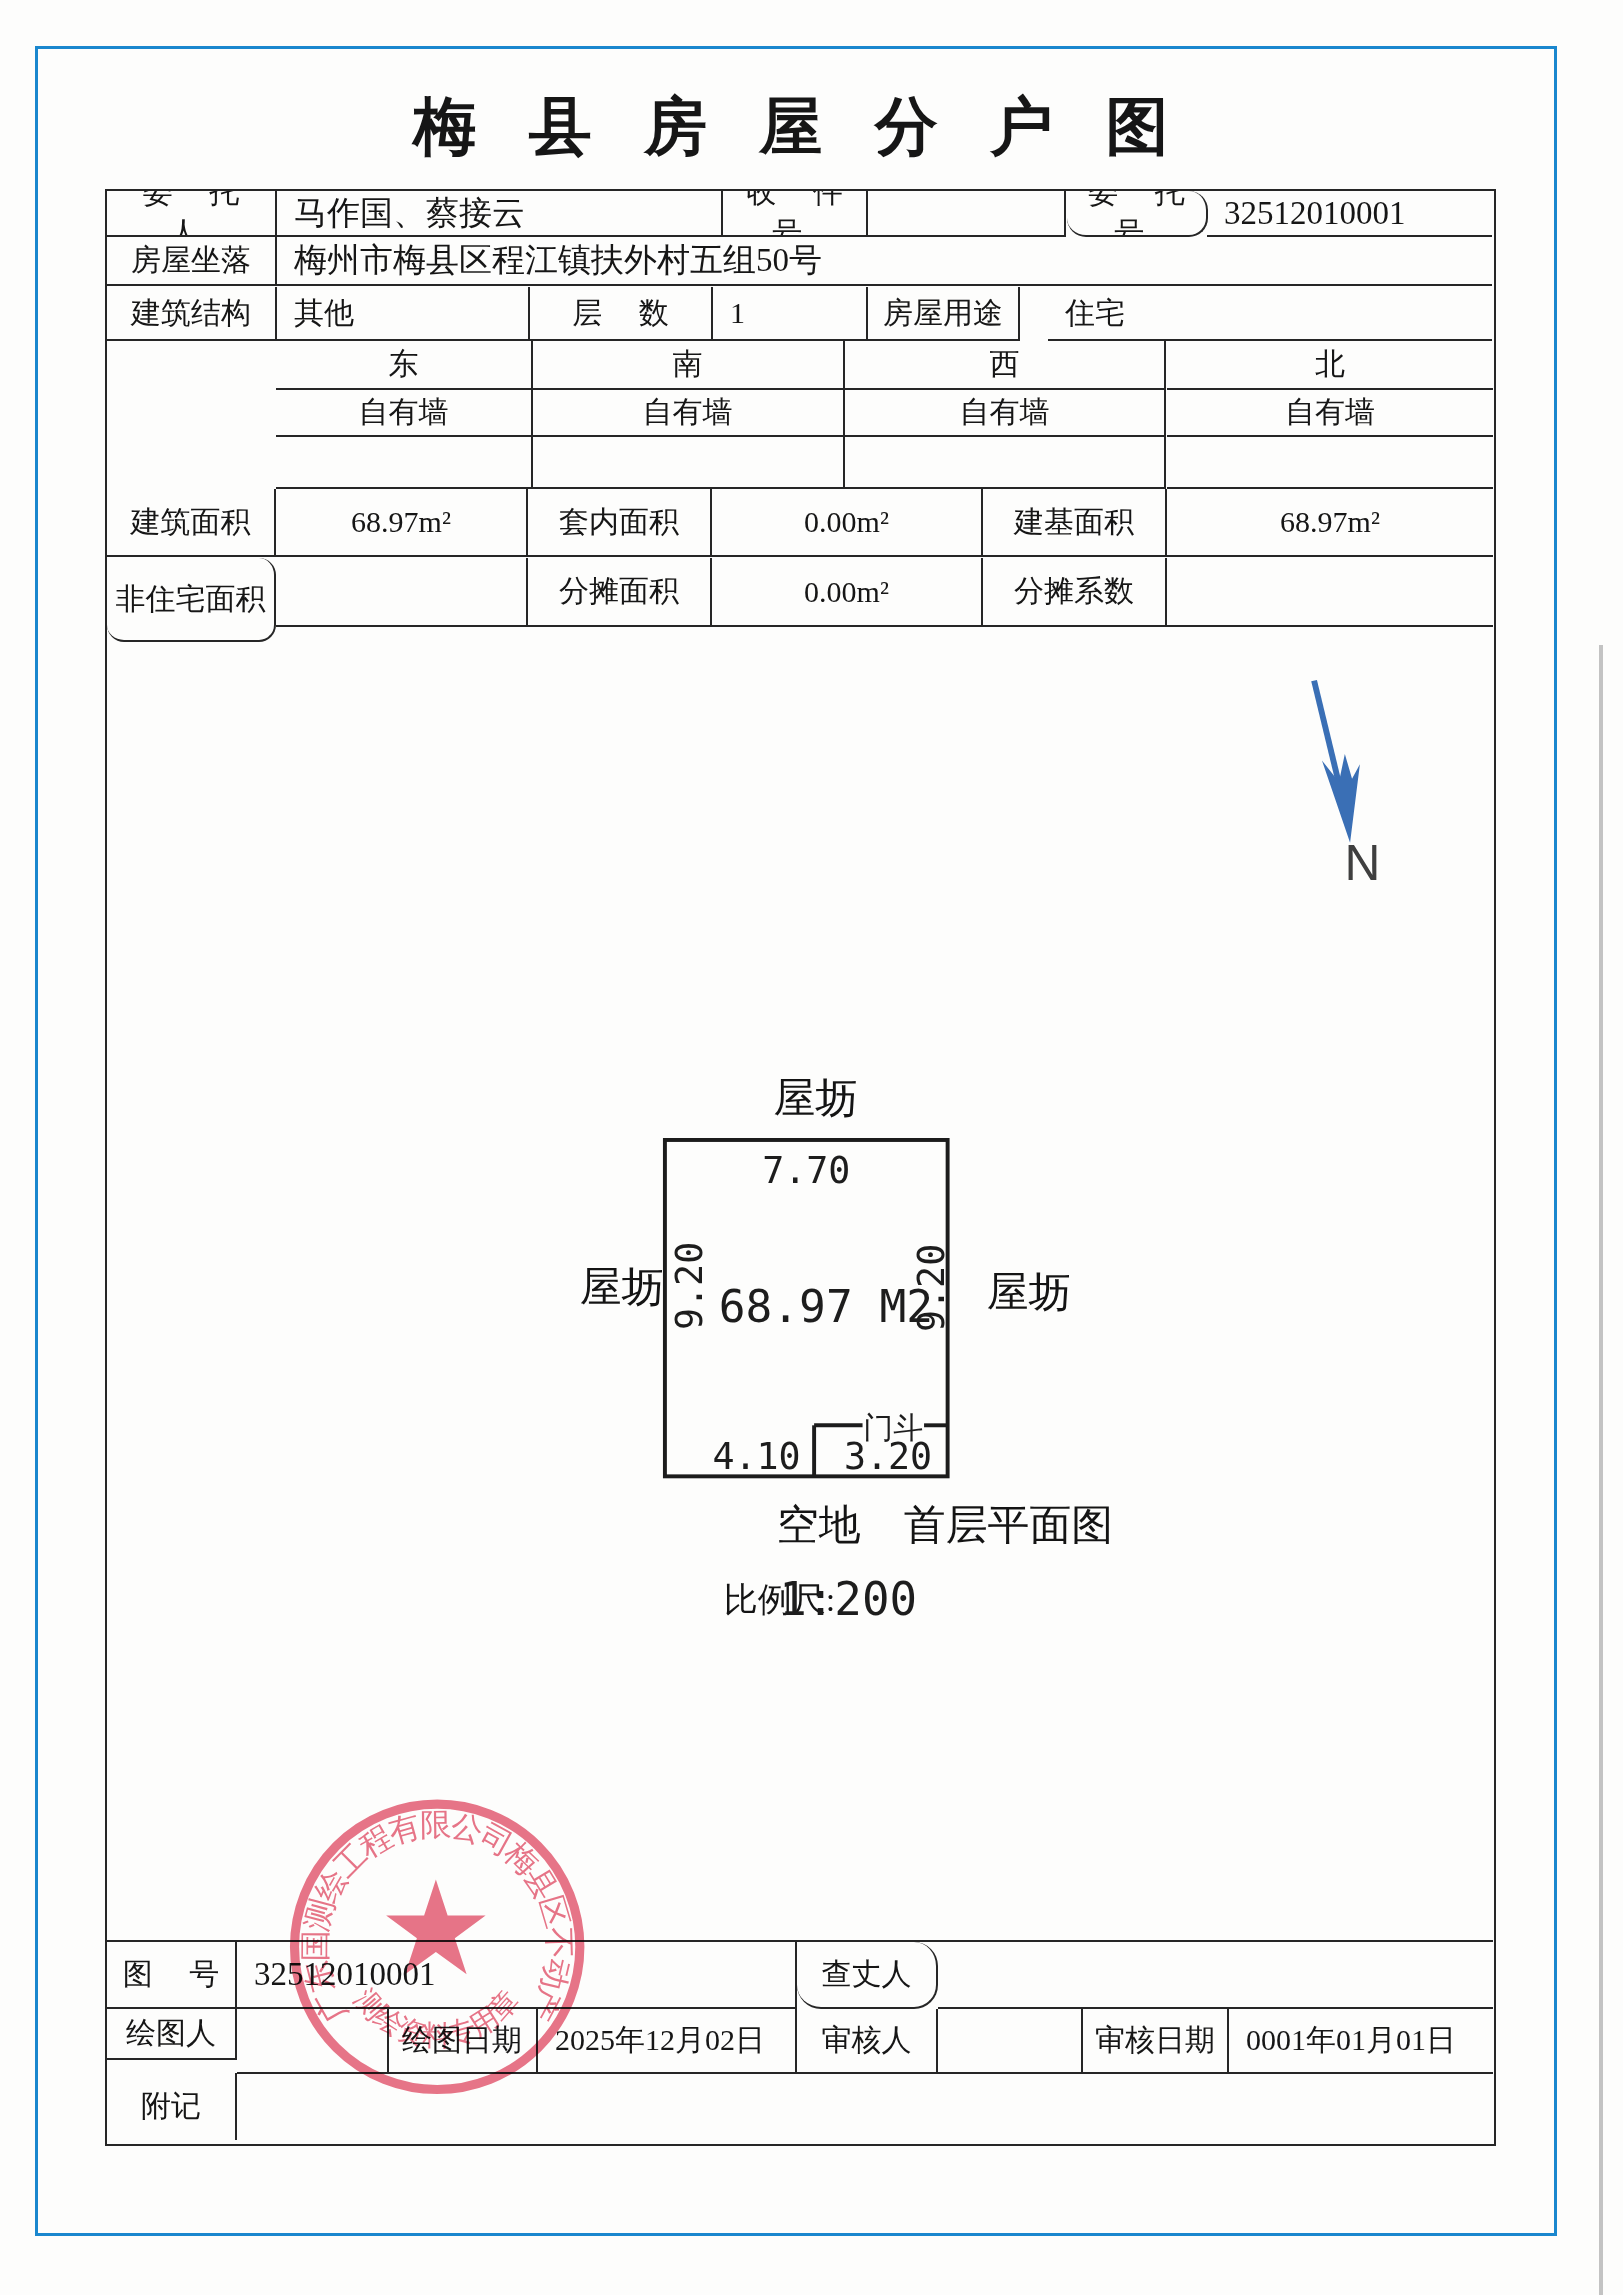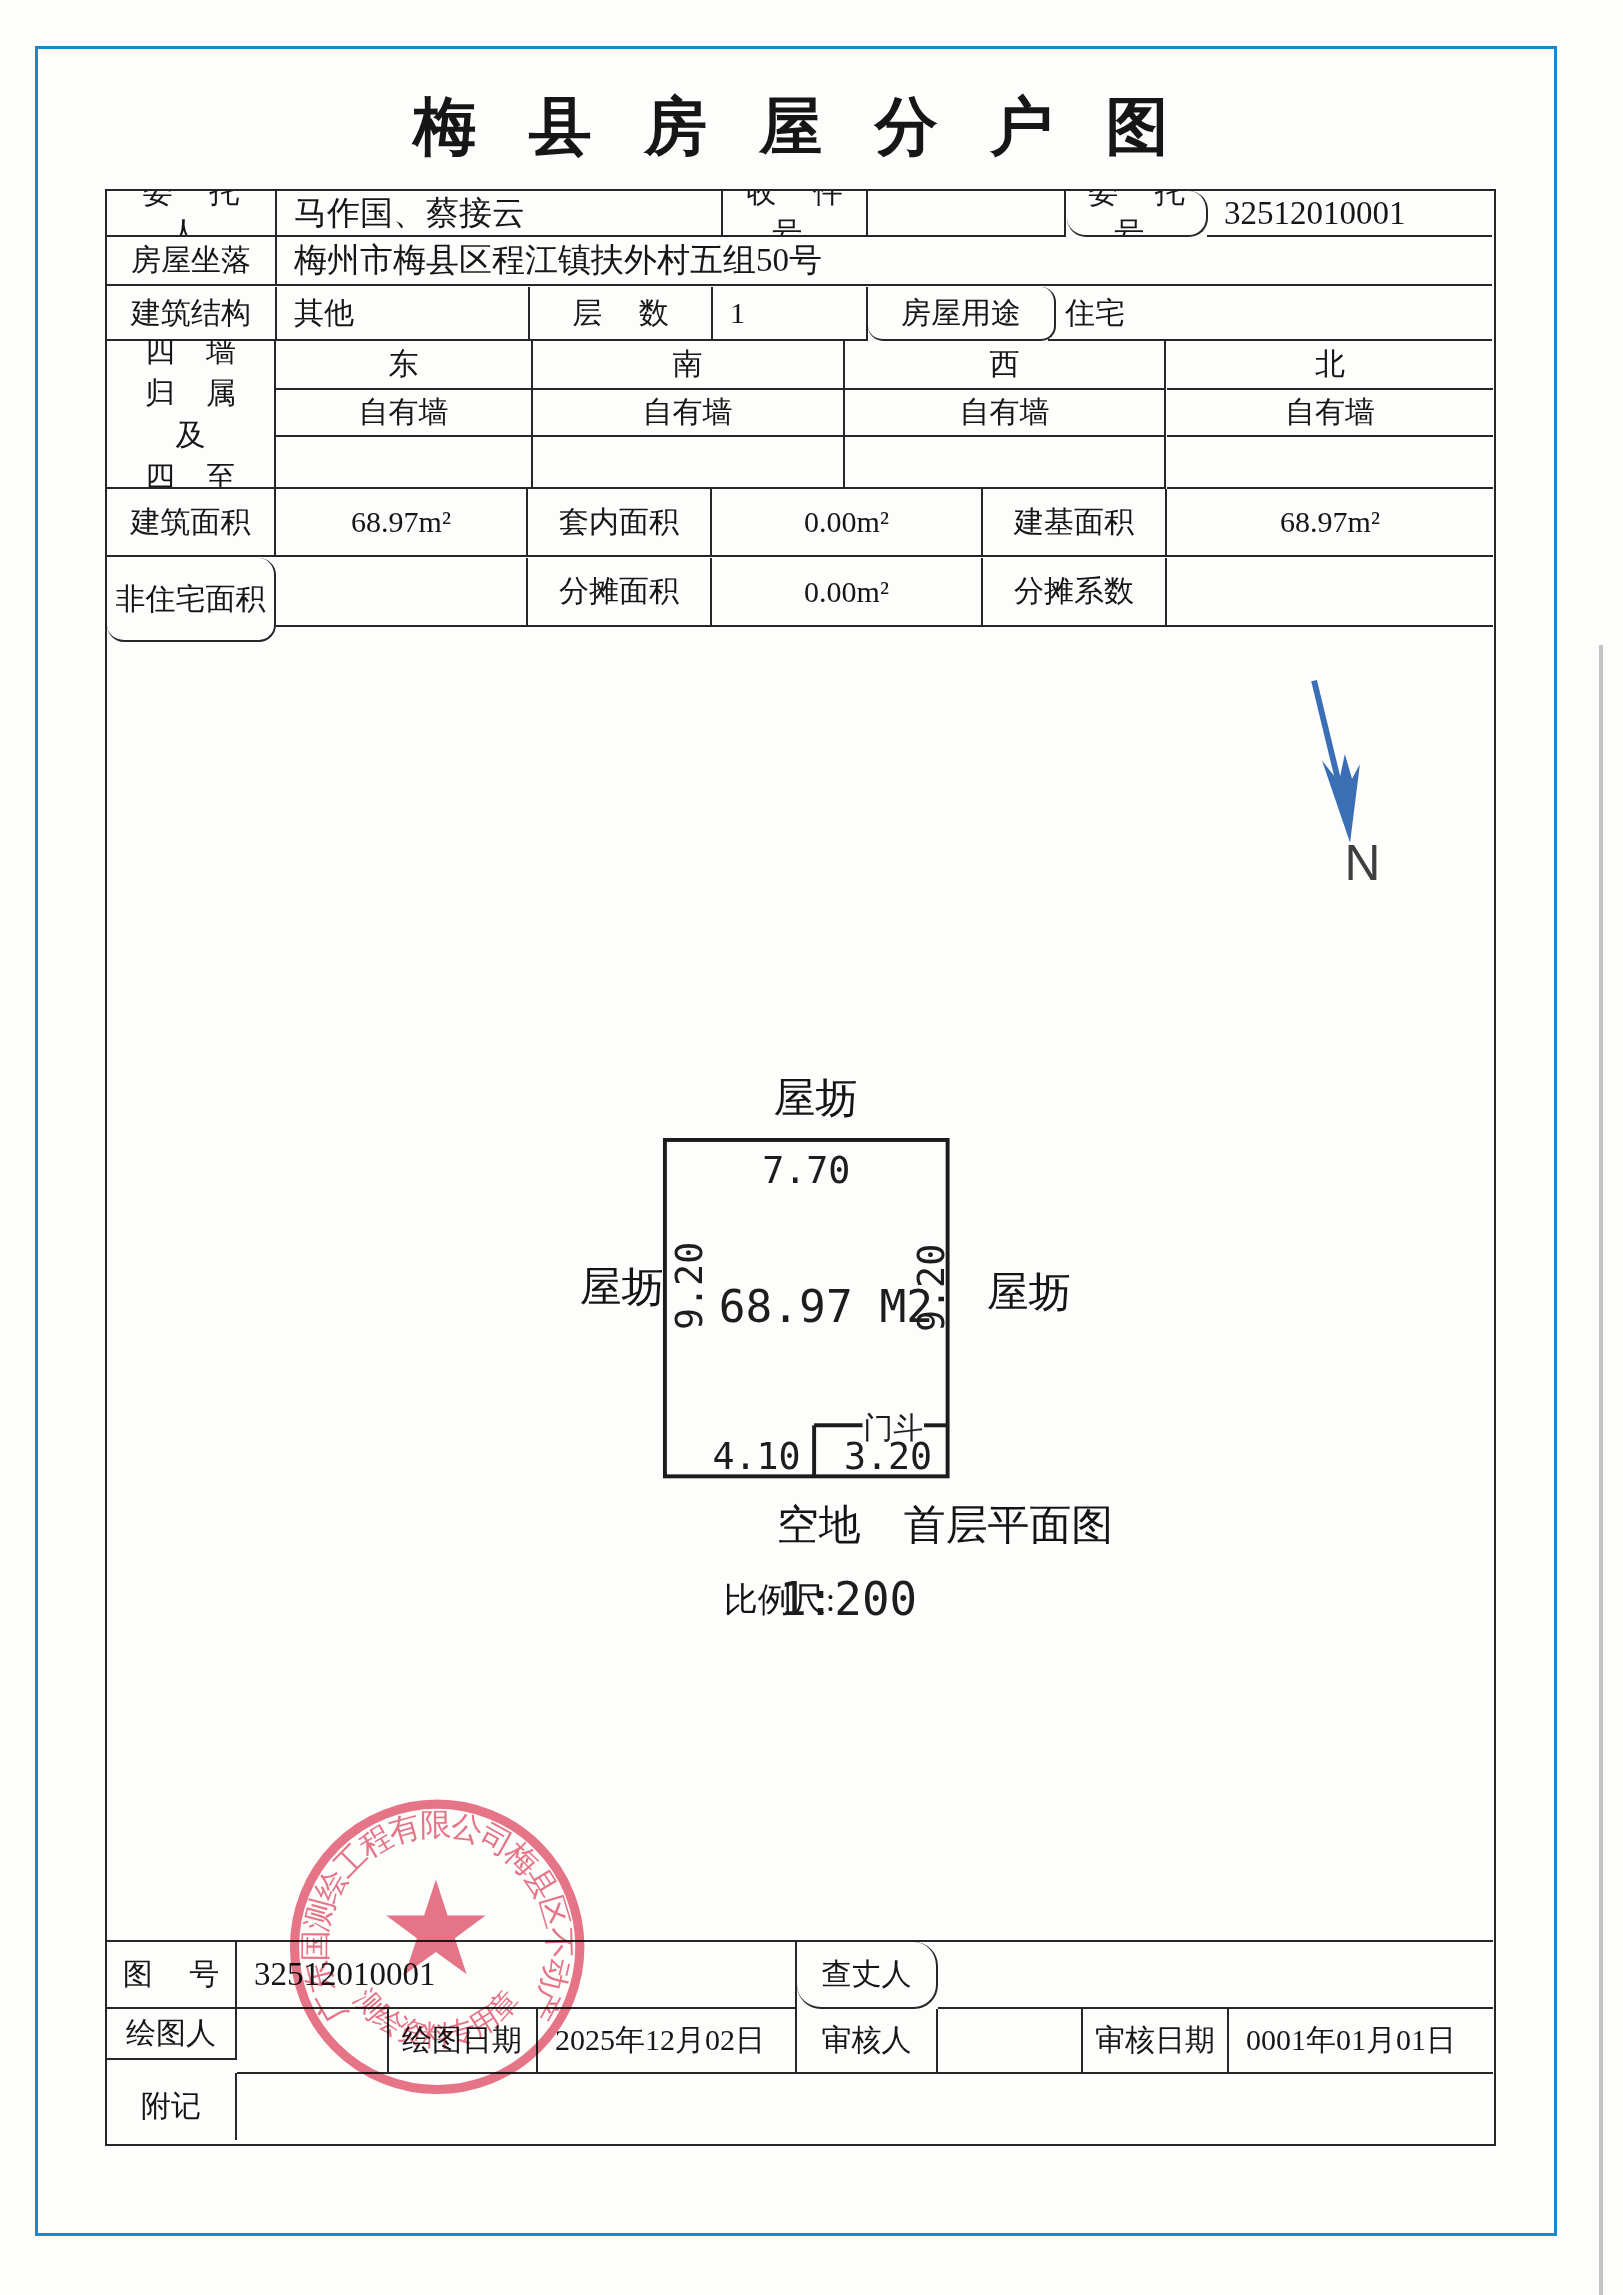--- a/index.html
+++ b/index.html
@@ -55,29 +55,23 @@
     <div class="cell lab sp" style="left:960px;top:0;width:141px;height:46px;border-radius:19px;">委 托 号</div>
     <div class="cell val big noright" style="left:1100px;top:0;width:285px;height:46px;">32512010001</div>
 
     <div class="cell lab" style="left:0;top:46px;width:170px;height:49px;">房屋坐落</div>
     <div class="cell val big noright" style="left:170px;top:46px;width:1215px;height:49px;">梅州市梅县区程江镇扶外村五组50号</div>
 
     <div class="cell lab" style="left:0;top:96px;width:170px;height:54px;">建筑结构</div>
     <div class="cell val" style="left:170px;top:96px;width:253px;height:54px;">其他</div>
     <div class="cell lab sp" style="left:423px;top:96px;width:183px;height:54px;">层  数</div>
     <div class="cell val" style="left:606px;top:96px;width:155px;height:54px;">1</div>
-    <div class="cell lab" style="left:761px;top:96px;width:188px;height:54px;border-radius:15px;">房屋用途</div>
+    <div class="cell lab" style="left:761px;top:96px;width:152px;height:54px;">房屋用途</div>
     <div class="cell val noright" style="left:941px;top:96px;width:444px;height:54px;">住宅</div>
 
-    <div class="cell lab multiline" style="left:0;top:149px;width:169px;height:149px;">
-      <div>四 墙</div>
-      <div>归 属</div>
-      <div>及</div>
-      <div>四 至</div>
-    </div>
 
     <div class="cell lab" style="left:169px;top:149px;width:257px;height:50px;">东</div>
     <div class="cell lab" style="left:425px;top:149px;width:313px;height:50px;">南</div>
     <div class="cell lab" style="left:738px;top:149px;width:321px;height:50px;">西</div>
     <div class="cell lab noright" style="left:1060px;top:149px;width:326px;height:50px;">北</div>
 
     <div class="cell lab" style="left:169px;top:199px;width:257px;height:47px;">自有墙</div>
     <div class="cell lab" style="left:425px;top:199px;width:313px;height:47px;">自有墙</div>
     <div class="cell lab" style="left:738px;top:199px;width:321px;height:47px;">自有墙</div>
     <div class="cell lab noright" style="left:1060px;top:199px;width:326px;height:47px;">自有墙</div>

